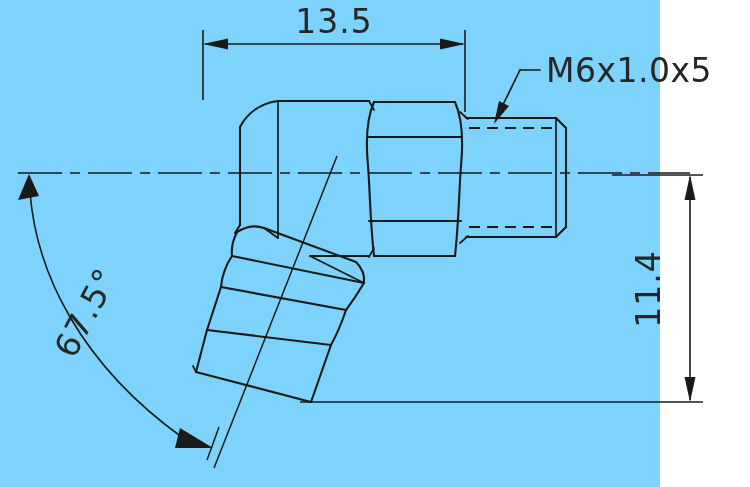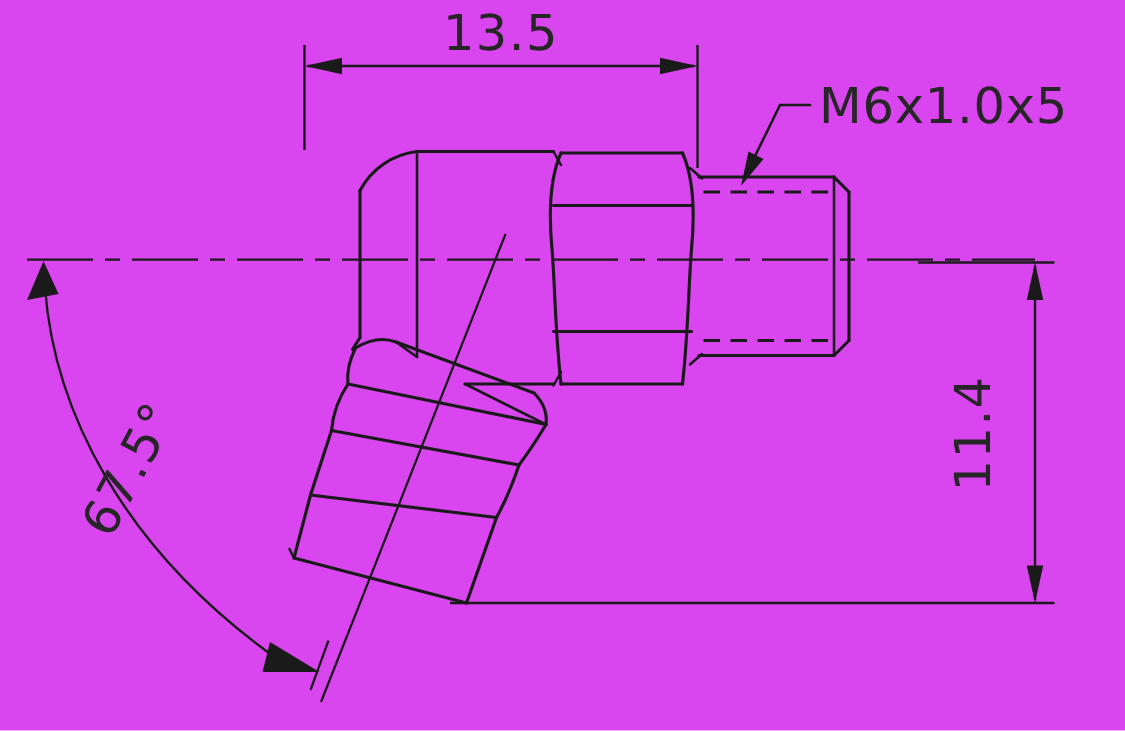--- a/index.html
+++ b/index.html
@@ -8,23 +8,23 @@
     background: #ffffff;
   }
   body {
     width: 750px;
     height: 487px;
     overflow: hidden;
     font-family: "DejaVu Sans", sans-serif;
   }
   #drawing-root {
     position: relative;
-    width: 750px;
+    width: 660px;
     height: 487px;
-    background: #d946ef;
+    background: #7dd3fc;
   }
   svg.sheet {
     display: block;
     width: 750px;
     height: 487px;
   }
   .obj-line {
     fill: none;
     stroke: #1a1a1a;
     stroke-width: 2.1;

